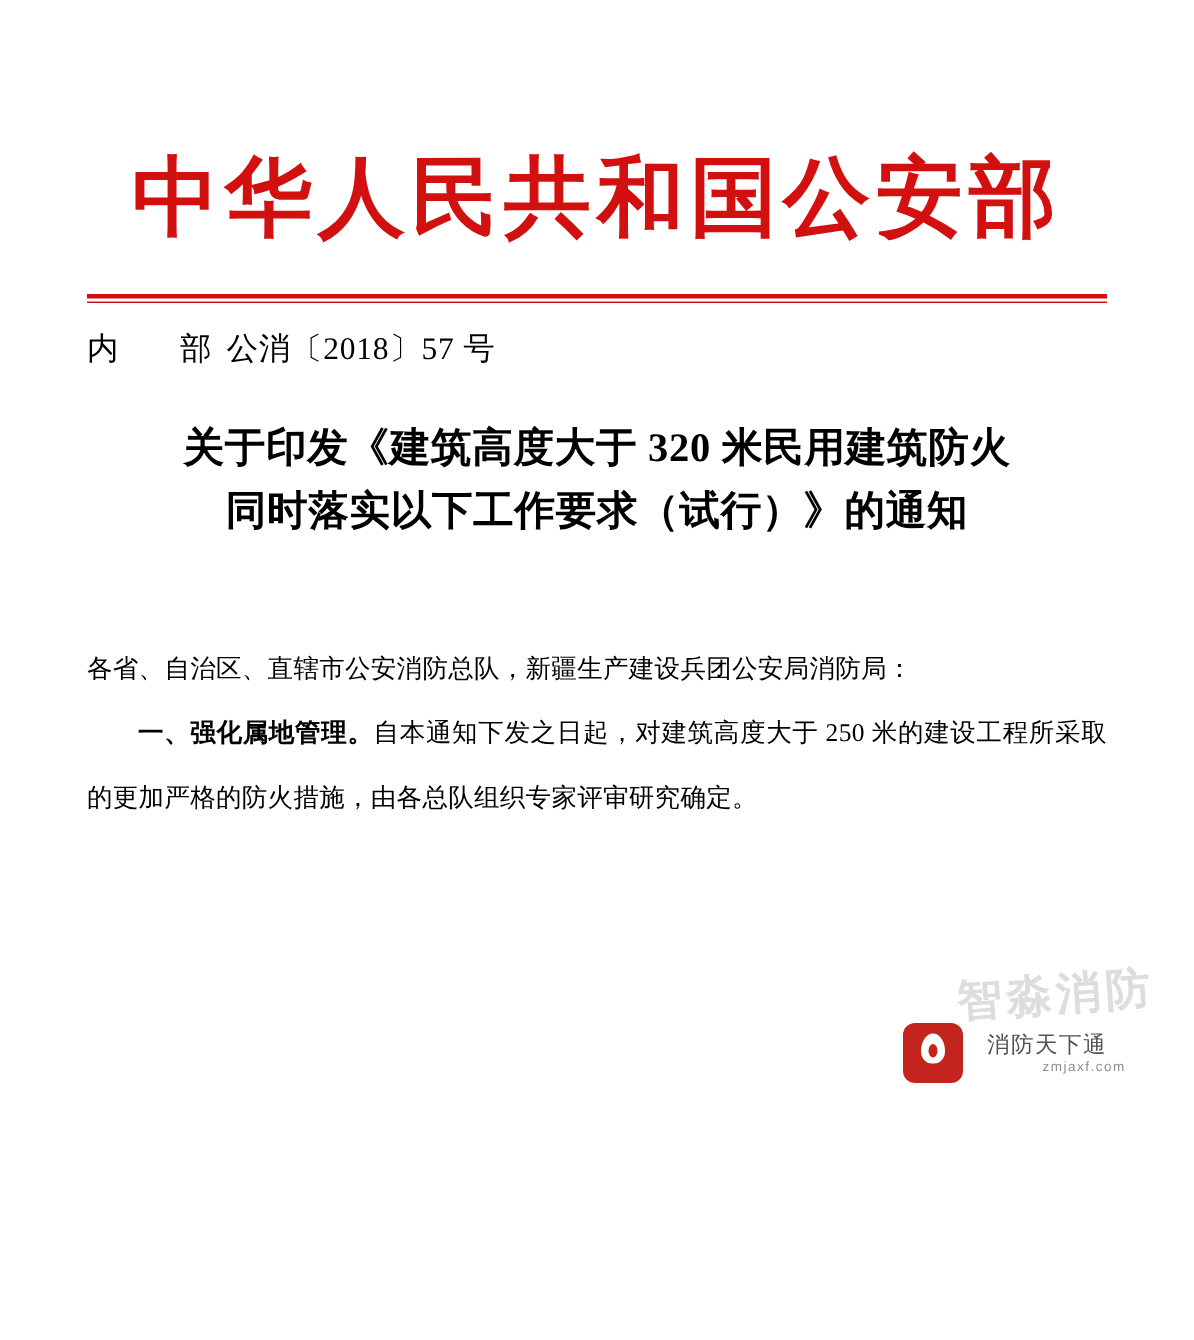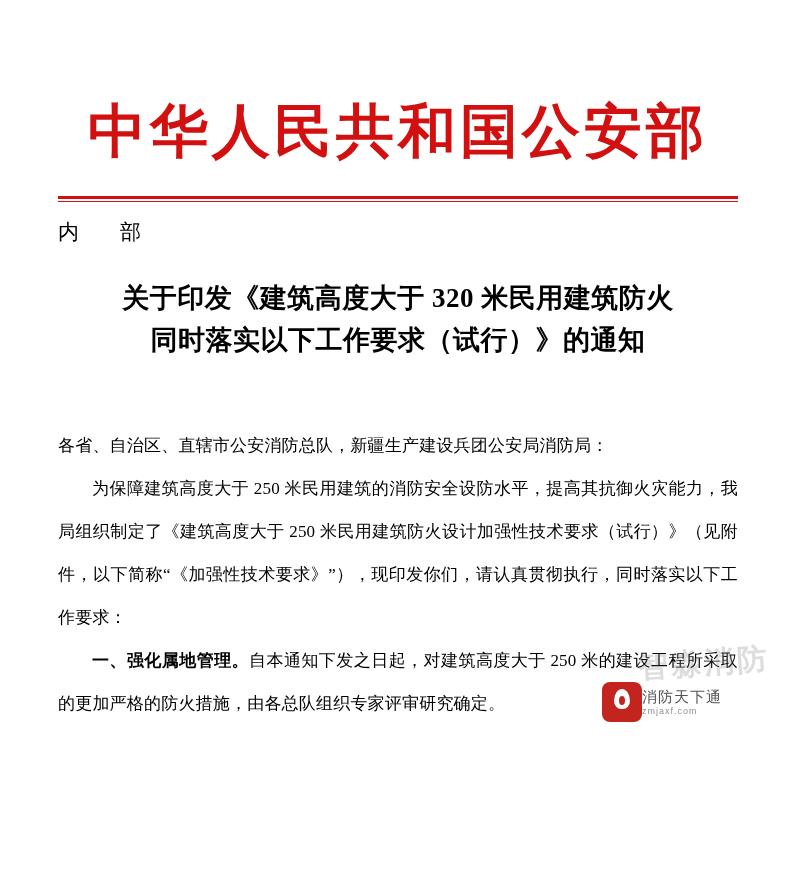--- a/index.html
+++ b/index.html
@@ -119,21 +119,21 @@
 
   
   .badge {
     position: absolute;
     right: 8px;
     bottom: 10px;
     width: 186px;
     height: 48px;
     display: flex;
     align-items: center;
-    gap: 0;
+    gap: 16px;
     opacity: 0.95;
   }
   .badge-logo {
     width: 40px;
     height: 40px;
     border-radius: 8px;
     background: #c01a12;
     position: relative;
     flex: 0 0 auto;
   }
@@ -162,20 +162,21 @@
     font-size: 15px;
     color: #4a4a4a;
     letter-spacing: 1px;
     line-height: 1.2;
   }
   .badge-sub {
     font-family: "Liberation Sans", sans-serif;
     font-size: 9px;
     color: #8a8a8a;
     letter-spacing: 1px;
+    margin-left: 37px;
   }
 
   .watermark {
     position: absolute;
     right: 26px;
     bottom: 52px;
     font-family: "Liberation Sans", sans-serif;
     font-size: 30px;
     font-weight: bold;
     color: rgba(120,120,120,0.25);
@@ -195,30 +196,30 @@
   </div>
 
   <div class="rule-wrap">
     <div class="rule-thick"></div>
     <div class="rule-gap"></div>
     <div class="rule-thin"></div>
   </div>
 
   <div class="meta-row">
     <div class="meta-left">内　部</div>
+    <div class="meta-right">公消〔2018〕57 号</div>
   </div>
 
   <div class="doc-title">
     <div>关于印发《建筑高度大于 320 米民用建筑防火</div>
     <div>同时落实以下工作要求（试行）》的通知</div>
   </div>
 
   <div class="body-text">
     <p class="para">各省、自治区、直辖市公安消防总队，新疆生产建设兵团公安局消防局：</p>
-    <p class="para indent">为保障建筑高度大于 250 米民用建筑的消防安全设防水平，提高其抗御火灾能力，我局组织制定了《建筑高度大于 250 米民用建筑防火设计加强性技术要求（试行）》（见附件，以下简称“《加强性技术要求》”），现印发你们，请认真贯彻执行，同时落实以下工作要求：</p>
     <p class="para indent">
       <span class="bold">一、强化属地管理。</span><span>自本通知下发之日起，对建筑高度大于 250 米的建设工程所采取的更加严格的防火措施，由各总队组织专家评审研究确定。</span>
     </p>
   </div>
 
   <div class="watermark">智淼消防</div>
 
   <div class="badge">
     <div class="badge-logo"></div>
     <div>

